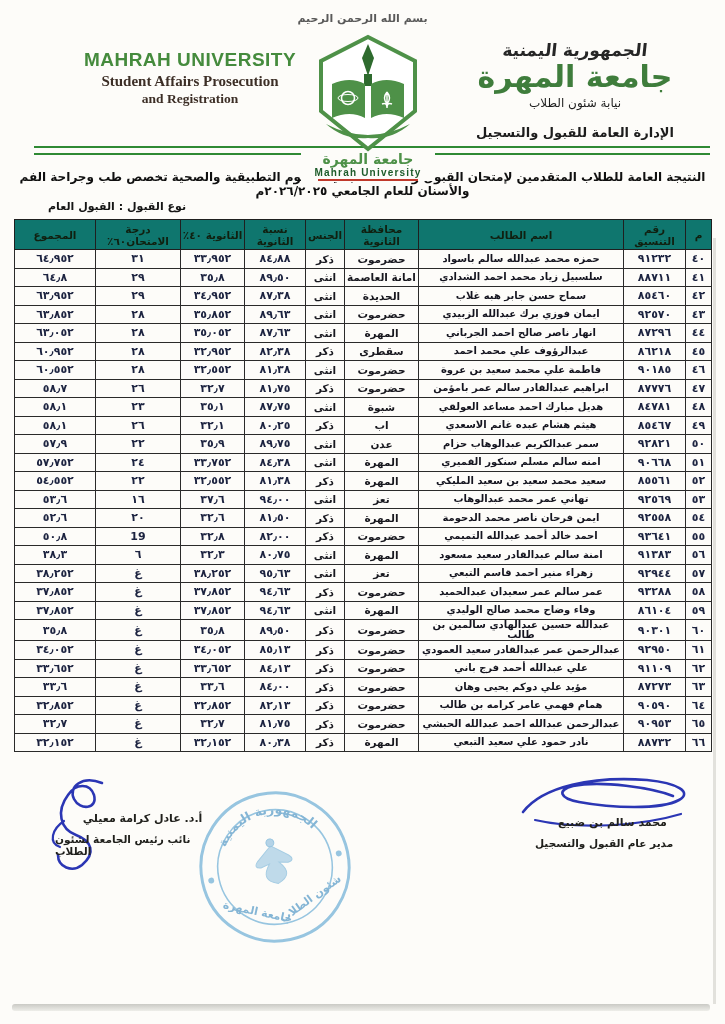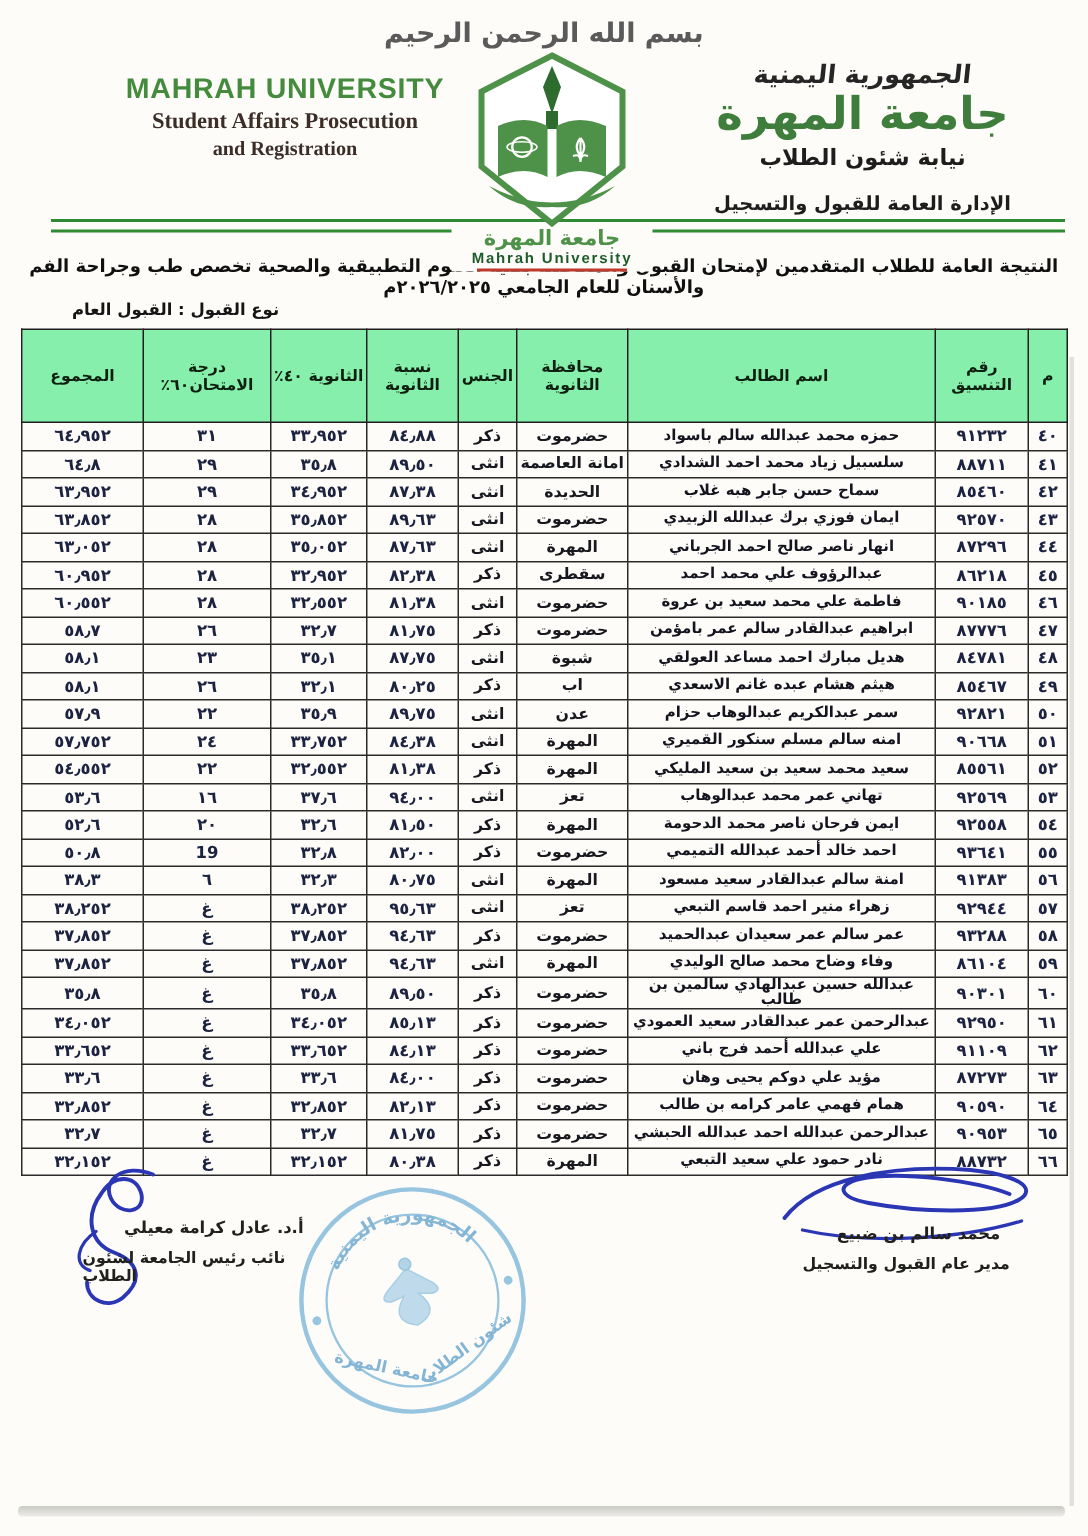--- a/index.html
+++ b/index.html
@@ -6,38 +6,38 @@
   body{
     width:725px;height:1024px;position:relative;overflow:hidden;
     background:#fdfcf9;
     font-family:"DejaVu Sans",sans-serif;
   }
   .abs{position:absolute;}
 
   
   .bismillah{
     top:12px;left:0;width:100%;text-align:center;
-    font-size:18px;color:#5a5a5a;font-weight:bold;
+    font-size:11px;color:#5a5a5a;font-weight:bold;
     letter-spacing:1px;
   }
   .header-left{
     top:48px;left:52px;width:276px;text-align:center;
     font-family:"Liberation Serif",serif;color:#44312a;line-height:1.25;
   }
   .hl1{font-size:17px;font-weight:bold;color:#4a342a;}
   .hl2{font-size:19px;font-weight:bold;color:#458b3d;font-family:"Liberation Sans",sans-serif;letter-spacing:.5px;}
   .hl3{font-size:15px;font-weight:bold;color:#3c2e26;}
   .hl4,.hl5{font-size:13.5px;font-weight:bold;color:#3c2e26;}
 
   .header-right{
     top:40px;right:14px;width:272px;text-align:center;direction:rtl;color:#1d1d1d;
   }
   .hr-country{font-size:17px;font-weight:bold;color:#262626;transform:skewX(-6deg);}
   .hr-univ{font-size:30px;font-weight:bold;color:#3f7d3c;line-height:1.15;}
-  .hr-pros{font-size:15px;font-weight:bold;margin-top:1px;}
+  .hr-pros{font-size:12px;font-weight:normal;margin-top:1px;}
   .hr-admin{font-size:13px;font-weight:bold;margin-top:15px;}
 
   .header-rule{
     top:146px;left:34px;width:676px;height:5px;
     border-top:2.5px solid #2f8a34;border-bottom:2.5px solid #2f8a34;
   }
 
   .logo-wrap{top:34px;left:301px;width:134px;text-align:center;z-index:3;}
   .logo-caption{
     background:#fdfcf9;padding:0 3px;margin-top:-4px;position:relative;z-index:3;
@@ -54,22 +54,22 @@
   .admission-type{
     top:200px;left:48px;direction:rtl;font-size:11px;font-weight:bold;color:#151515;
   }
 
   
   table.results{
     position:absolute;top:219px;left:14px;width:697px;
     border-collapse:collapse;direction:rtl;table-layout:fixed;
   }
   table.results th{
-    background:#86efac;border:1.4px solid #1f1f1f;
-    font-size:10.5px;font-weight:bold;color:#102010;height:29px;padding:16px 1px;
+    background:#0f766e;border:1.4px solid #1f1f1f;
+    font-size:10.5px;font-weight:bold;color:#102010;height:29px;padding:0 1px;
   }
   table.results td{
     border:1px solid #2a2a2a;height:17.5px;padding:0 2px;
     text-align:center;vertical-align:middle;
     font-size:11px;font-weight:bold;color:#1c2340;line-height:1.0;
   }
   table.results td.c2{color:#14141f;font-size:10px;}
   table.results td.c3{color:#18181f;font-size:10.5px;}
   table.results td.c4{color:#18181f;font-size:10.5px;}
 

